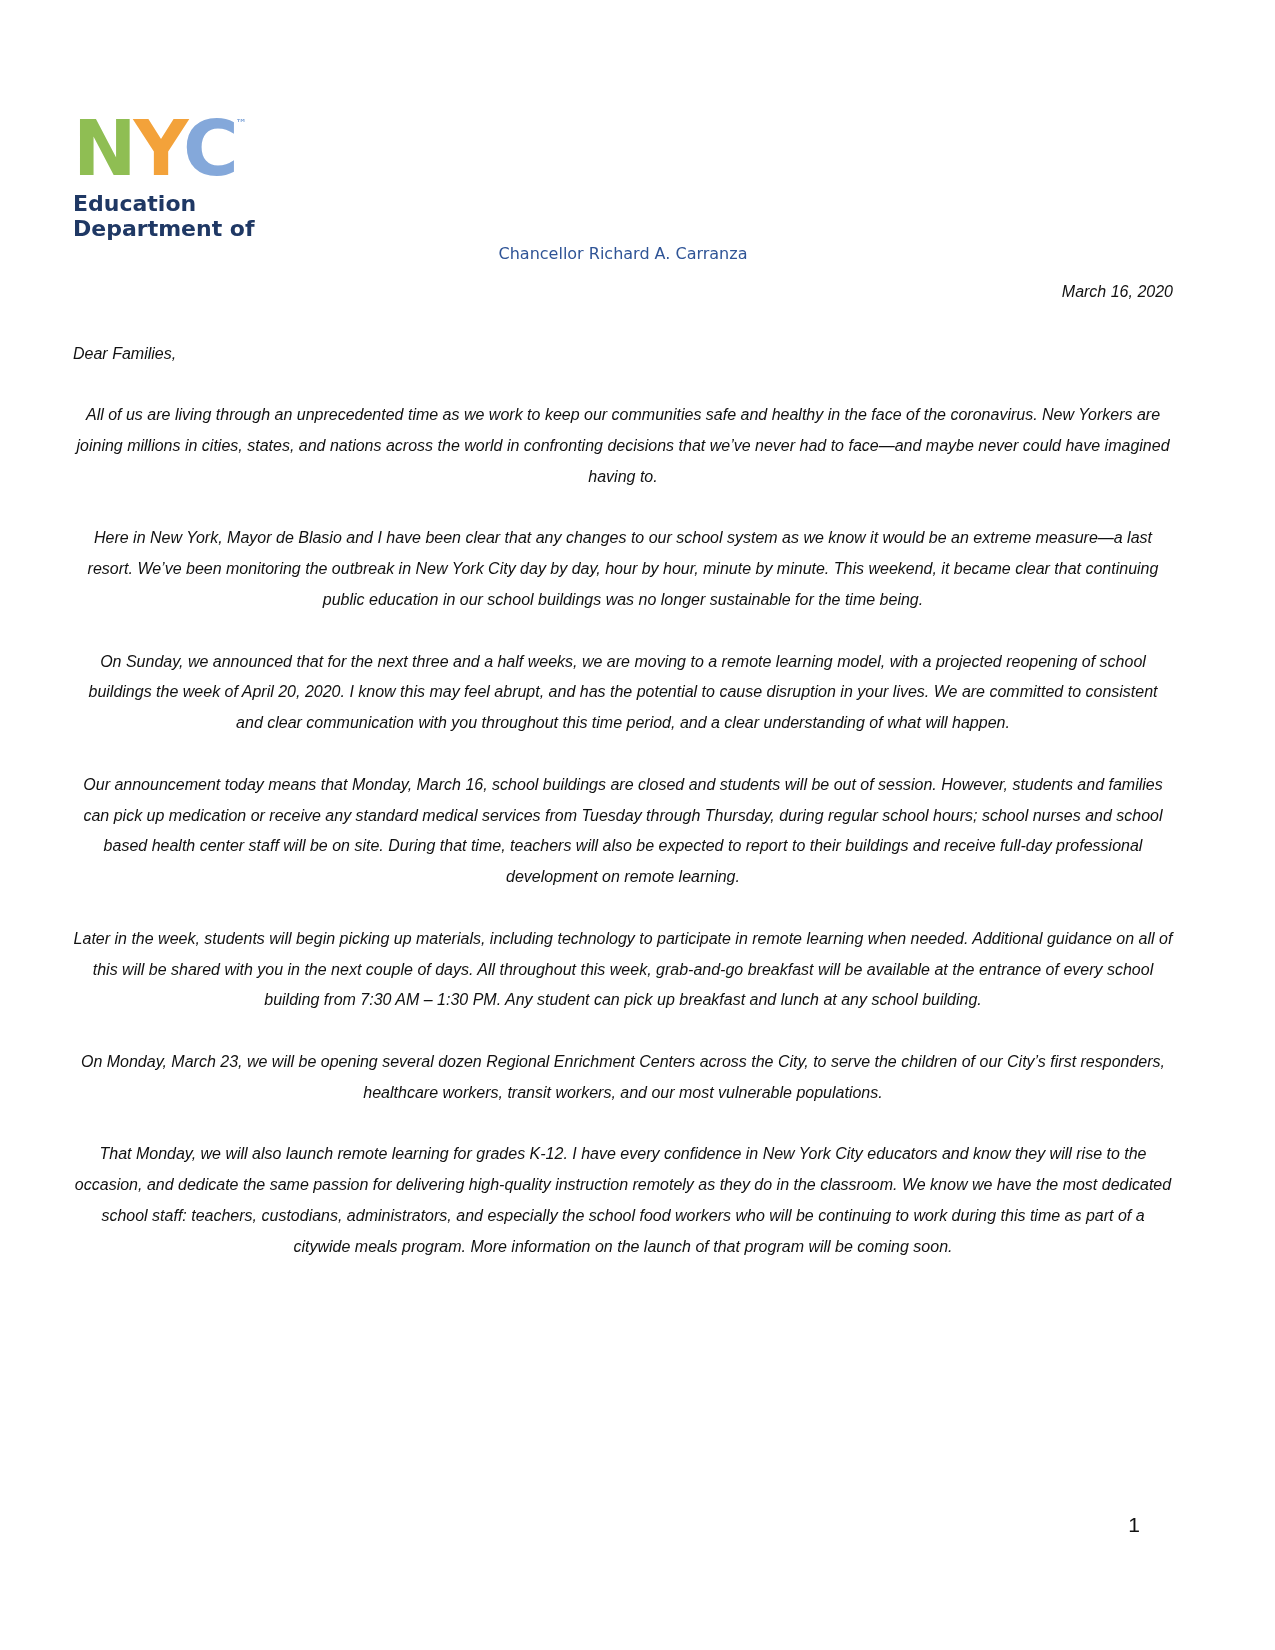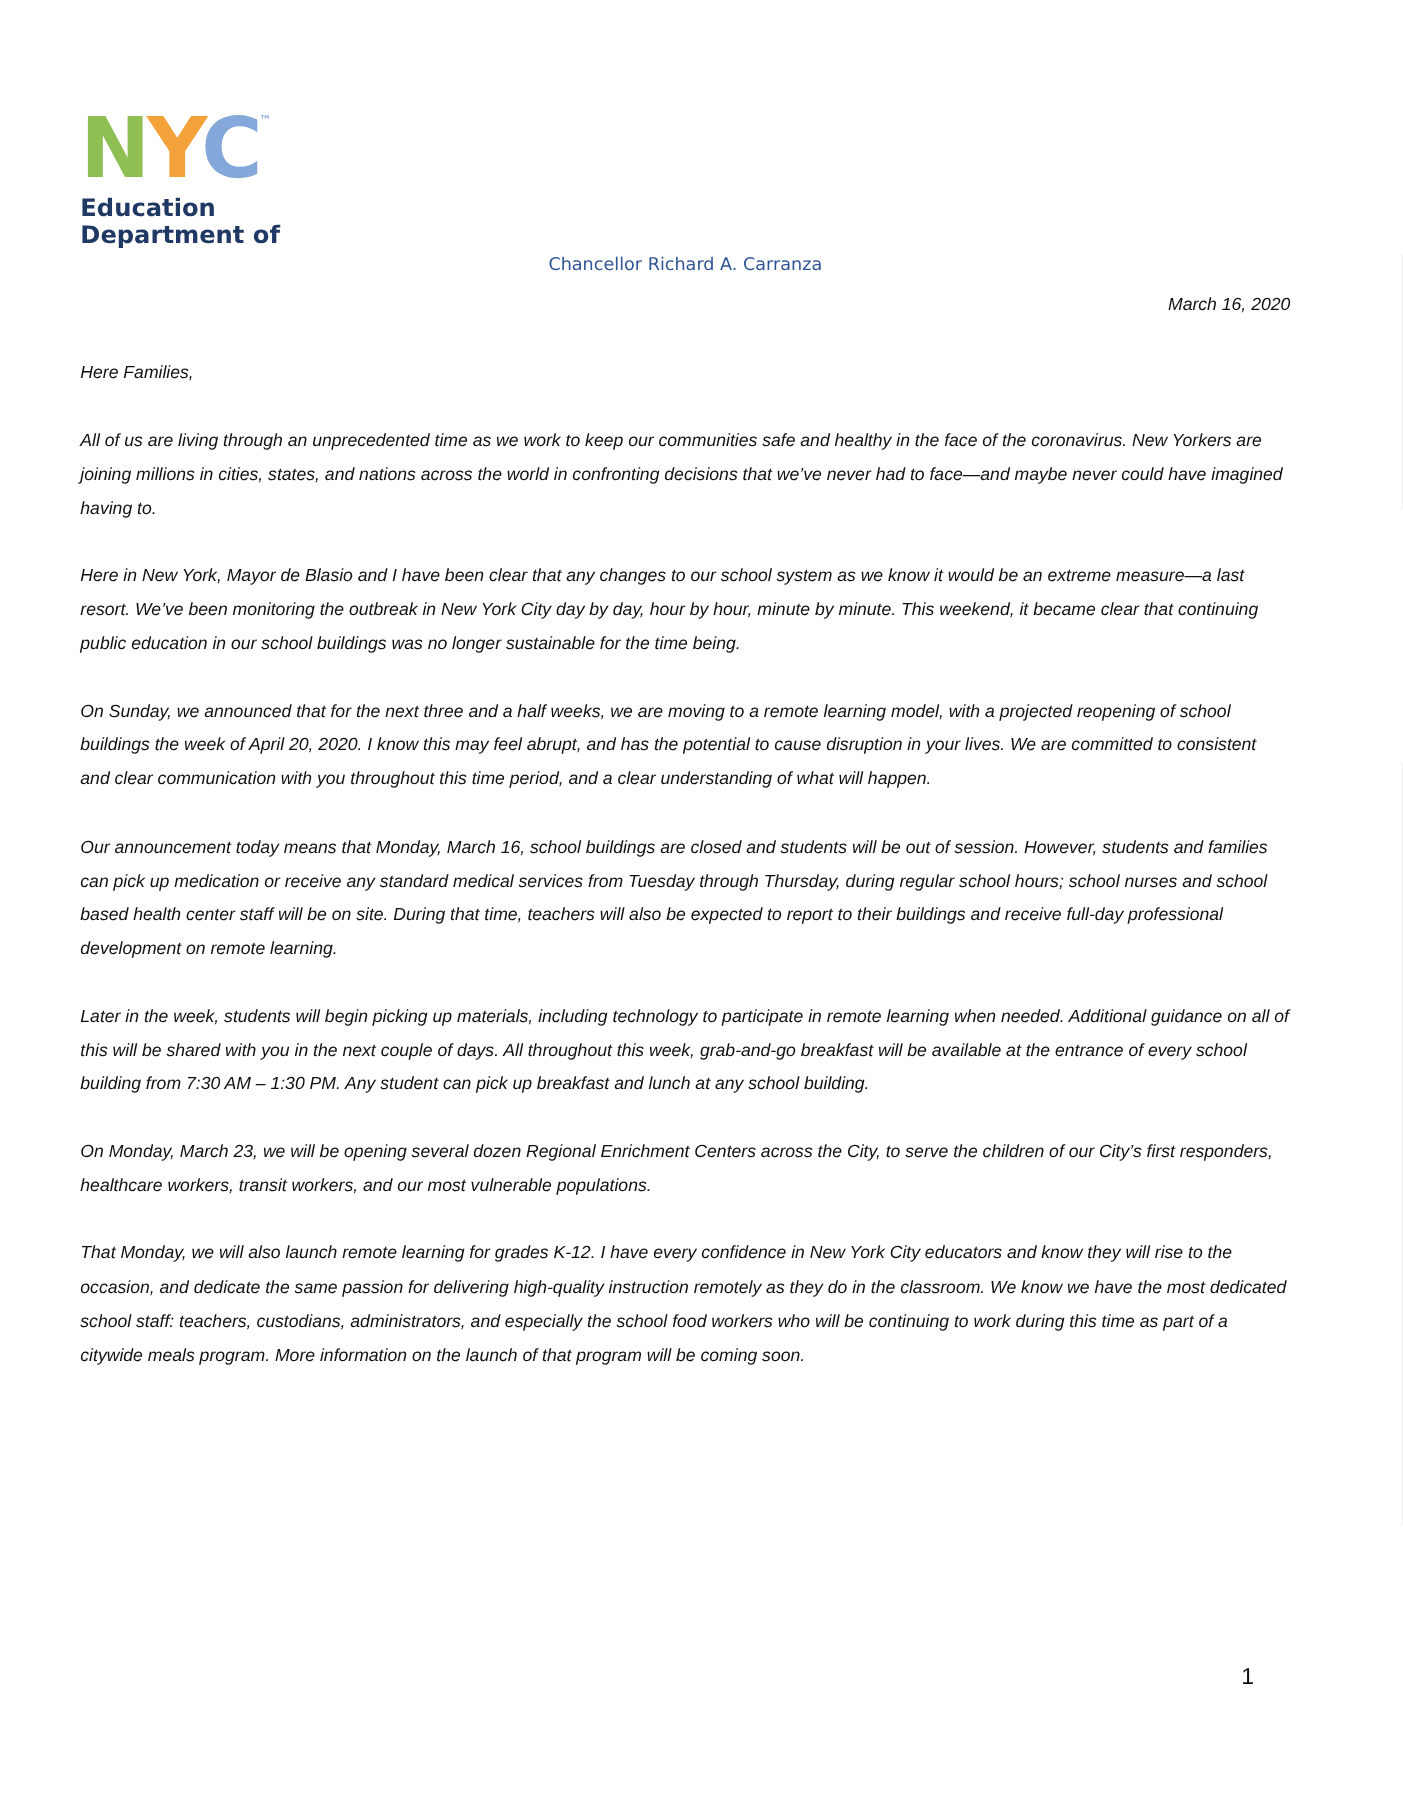--- a/index.html
+++ b/index.html
@@ -9,21 +9,21 @@
     height: 1650px;
     background: #ffffff;
     margin: 0 auto;
     font-family: "Liberation Sans", sans-serif;
     color: #111111;
     overflow: hidden;
   }
   .content {
     position: absolute;
     left: 73px;
-    top: 78px;
+    top: 92px;
     width: 1100px;
   }
   
   .logo { margin-bottom: 10px; }
   .logo-nyc {
     font-family: "DejaVu Sans", sans-serif;
     font-weight: bold;
     font-size: 76px;
     line-height: 64px;
     letter-spacing: -3px;
@@ -52,21 +52,21 @@
   .letter {
     font-size: 16px;
     line-height: 30.8px;
     font-style: italic;
   }
   .date-line {
     text-align: right;
     margin: 14px 0 30.8px 0;
   }
   .salutation { margin: 0 0 30.8px 0; }
-  .letter p { margin: 0 0 30.8px 0; }
+  .letter p { margin: 0 0 30.8px 0; text-align: center; }
   .page-number {
     position: absolute;
     top: 1512px;
     right: 135px;
     font-size: 21px;
     line-height: 26px;
   }
 </style>
 </head>
 <body>
@@ -80,21 +80,21 @@
       </div>
       <div class="logo-org" style="color: rgb(31, 56, 100);">
         <div>Education</div>
         <div>Department of</div>
       </div>
       <div class="logo-chancellor" style="color: rgb(47, 84, 150);">Chancellor Richard A. Carranza</div>
     </div>
 
     <div class="letter">
       <div class="date-line">March 16, 2020</div>
-      <div class="salutation">Here Families,</div>
+      <div class="salutation">Dear Families,</div>
       <p>All of us are living through an unprecedented time as we work to keep our communities safe and healthy in the face of the coronavirus. New Yorkers are joining millions in cities, states, and nations across the world in confronting decisions that we’ve never had to face—and maybe never could have imagined having to.</p>
       <p>Here in New York, Mayor de Blasio and I have been clear that any changes to our school system as we know it would be an extreme measure—a last resort. We’ve been monitoring the outbreak in New York City day by day, hour by hour, minute by minute. This weekend, it became clear that continuing public education in our school buildings was no longer sustainable for the time being.</p>
       <p>On Sunday, we announced that for the next three and a half weeks, we are moving to a remote learning model, with a projected reopening of school buildings the week of April 20, 2020. I know this may feel abrupt, and has the potential to cause disruption in your lives. We are committed to consistent and clear communication with you throughout this time period, and a clear understanding of what will happen.</p>
       <p>Our announcement today means that Monday, March 16, school buildings are closed and students will be out of session. However, students and families can pick up medication or receive any standard medical services from Tuesday through Thursday, during regular school hours; school nurses and school based health center staff will be on site. During that time, teachers will also be expected to report to their buildings and receive full-day professional development on remote learning.</p>
       <p>Later in the week, students will begin picking up materials, including technology to participate in remote learning when needed. Additional guidance on all of this will be shared with you in the next couple of days. All throughout this week, grab-and-go breakfast will be available at the entrance of every school building from 7:30 AM – 1:30 PM. Any student can pick up breakfast and lunch at any school building.</p>
       <p>On Monday, March 23, we will be opening several dozen Regional Enrichment Centers across the City, to serve the children of our City’s first responders, healthcare workers, transit workers, and our most vulnerable populations.</p>
       <p>That Monday, we will also launch remote learning for grades K-12. I have every confidence in New York City educators and know they will rise to the occasion, and dedicate the same passion for delivering high-quality instruction remotely as they do in the classroom. We know we have the most dedicated school staff: teachers, custodians, administrators, and especially the school food workers who will be continuing to work during this time as part of a citywide meals program. More information on the launch of that program will be coming soon.</p>
     </div>
 
   </div>

